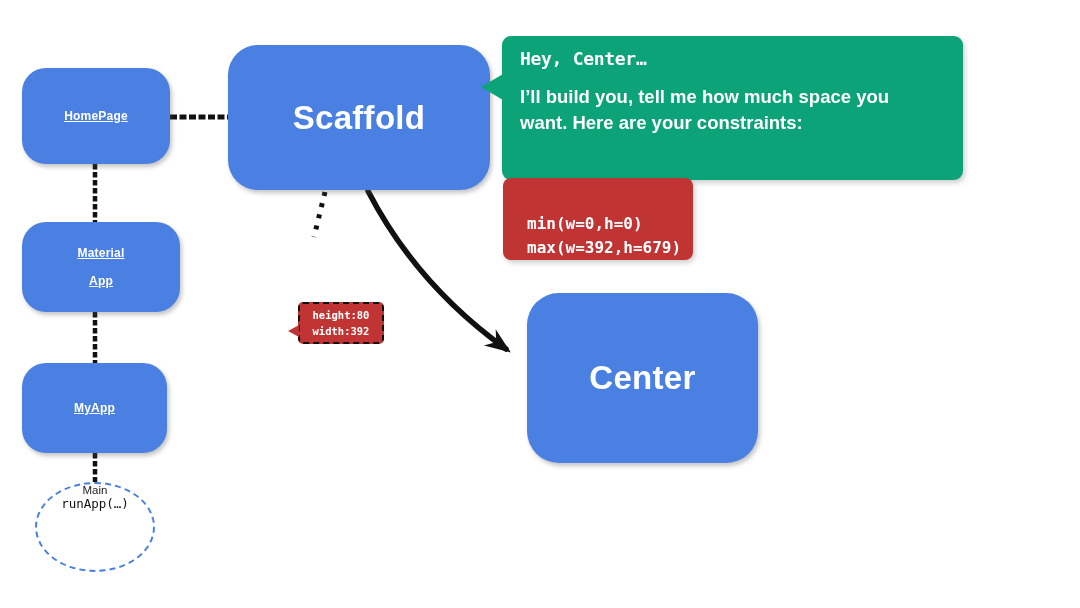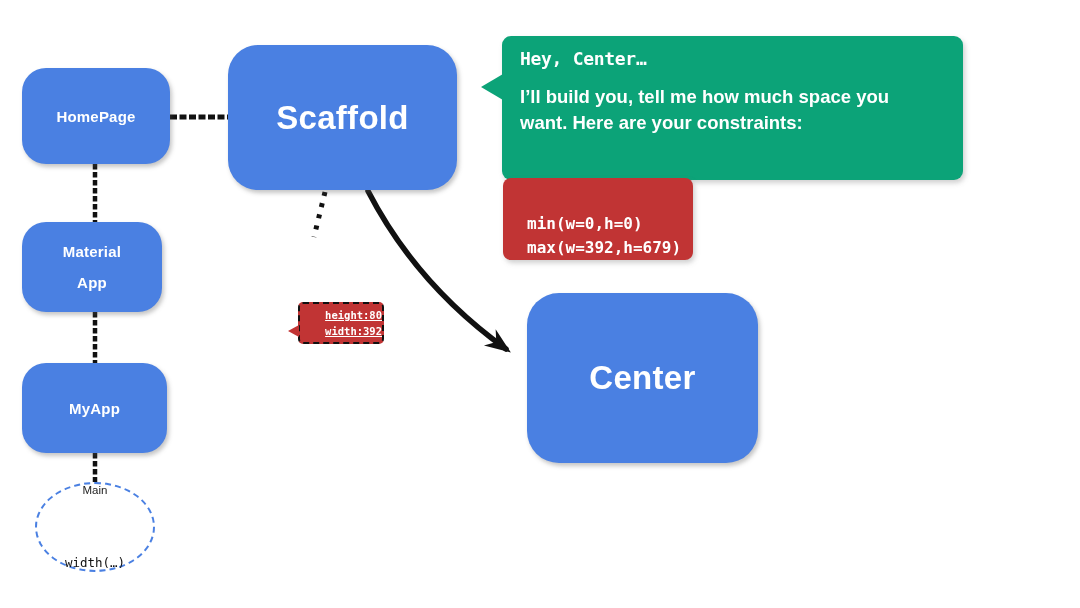--- a/index.html
+++ b/index.html
@@ -14,33 +14,33 @@
   .node{
     position:absolute;
     background:var(--blue,#4a80e2);
     color:#ffffff;
     display:flex;flex-direction:column;
     align-items:center;justify-content:center;
     text-align:center;
     box-shadow:2px 3px 4px rgba(90,90,90,0.35);
     z-index:2;
   }
-  .node-small{font-size:15px;font-weight:bold;letter-spacing:.2px;}
+  .node-small{font-size:12px;font-weight:bold;letter-spacing:.2px;text-decoration:underline;}
   .node-big{font-size:33px;font-weight:600;letter-spacing:.3px;}
   #homepage-node{left:22px;top:68px;width:148px;height:96px;border-radius:24px;}
-  #materialapp-node{left:22px;top:222px;width:140px;height:90px;border-radius:24px;gap:14px;}
+  #materialapp-node{left:22px;top:222px;width:158px;height:90px;border-radius:24px;gap:14px;}
   #myapp-node{left:22px;top:363px;width:145px;height:90px;border-radius:24px;}
-  #scaffold-node{left:228px;top:45px;width:229px;height:145px;border-radius:30px;}
+  #scaffold-node{left:228px;top:45px;width:262px;height:145px;border-radius:30px;}
   #appbar-node{left:235px;top:237px;width:143px;height:88px;border-radius:22px;}
   #center-node{left:527px;top:293px;width:231px;height:170px;border-radius:32px;}
   #main-node{
     position:absolute;left:35px;top:482px;width:120px;height:90px;
     border:2.5px dashed var(--blue,#4a80e2);border-radius:50%;
     background:#ffffff;color:#222;
-    display:flex;flex-direction:column;align-items:center;justify-content:space-between;
+    display:flex;flex-direction:column;align-items:center;justify-content:flex-start;
     z-index:2;box-sizing:border-box;
   }
   #main-node .l1{font-size:11.5px;}
   #main-node .l2{font-family:"DejaVu Sans Mono",monospace;font-size:12.5px;color:#111;}
   #speech-bubble{
     position:absolute;left:502px;top:36px;width:461px;height:144px;
     background:var(--green,#0ca378);border-radius:9px;
     color:#fff;z-index:2;box-sizing:border-box;
     padding:12px 18px 0 18px;
     box-shadow:2px 3px 5px rgba(120,120,120,0.35);
@@ -67,21 +67,21 @@
     box-shadow:2px 3px 5px rgba(120,120,120,0.35);
   }
   #appbar-size-callout{
     position:absolute;left:298px;top:302px;width:86px;height:42px;
     background:var(--red,#c13434);border:2.5px dashed #111;border-radius:5px;
     color:#fff;font-family:"DejaVu Sans Mono",monospace;font-weight:bold;
     font-size:10.5px;line-height:1.55;text-align:center;
     display:flex;flex-direction:column;justify-content:center;
     z-index:3;box-sizing:border-box;
   }
-  #appbar-size-callout .u{text-decoration:underline;text-align:right;}
+  #appbar-size-callout .u{}
   #callout-tail{
     position:absolute;left:-12px;top:21px;width:0;height:0;
     border-top:6px solid transparent;
     border-bottom:6px solid transparent;
     border-right:11px solid var(--red,#c13434);
   }
 </style>
 </head>
 <body>
 
@@ -109,21 +109,21 @@
     <span>Material</span>
     <span>App</span>
   </div>
 
   <div class="node node-small" id="myapp-node">
     <span>MyApp</span>
   </div>
 
   <div id="main-node">
     <span class="l1">Main</span>
-    <span class="l2">width(…)</span>
+    <span class="l2">runApp(…)</span>
   </div>
 
   <div class="node node-big" id="scaffold-node">
     <span>Scaffold</span>
   </div>
 
 
   <div class="node node-big" id="center-node">
     <span>Center</span>
   </div>

